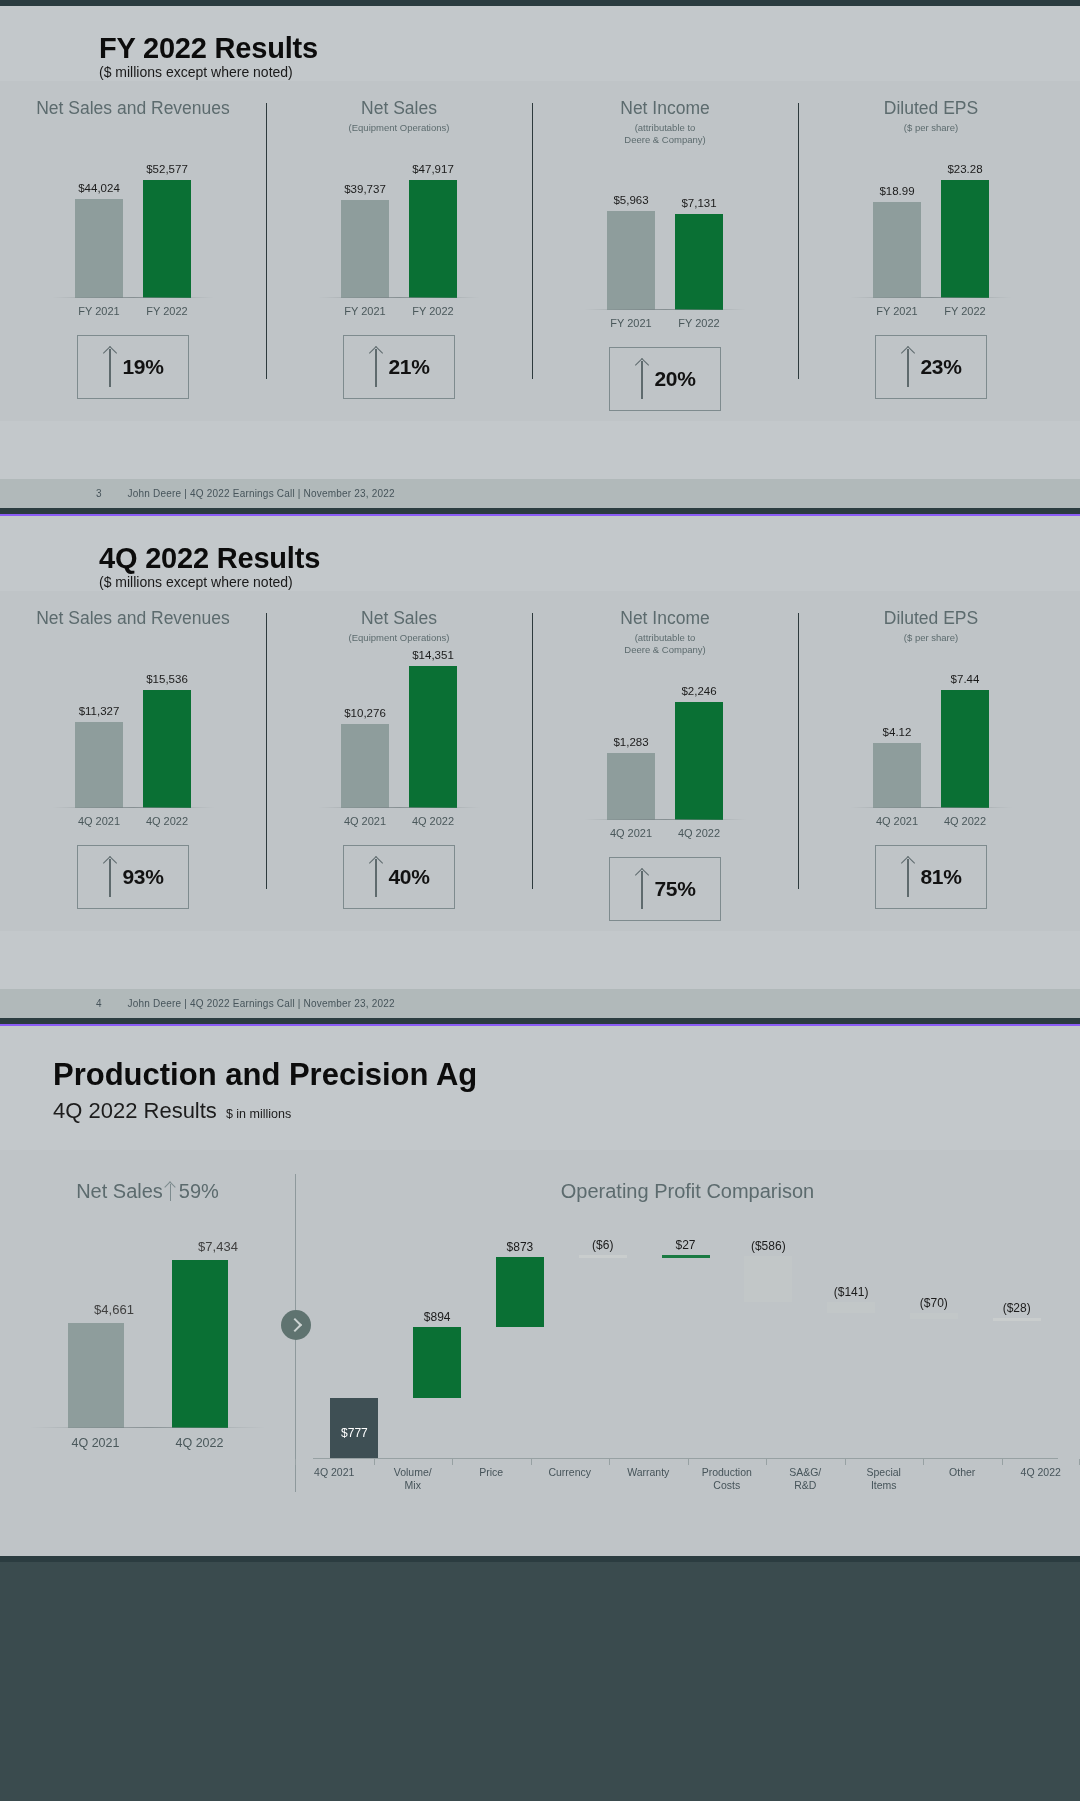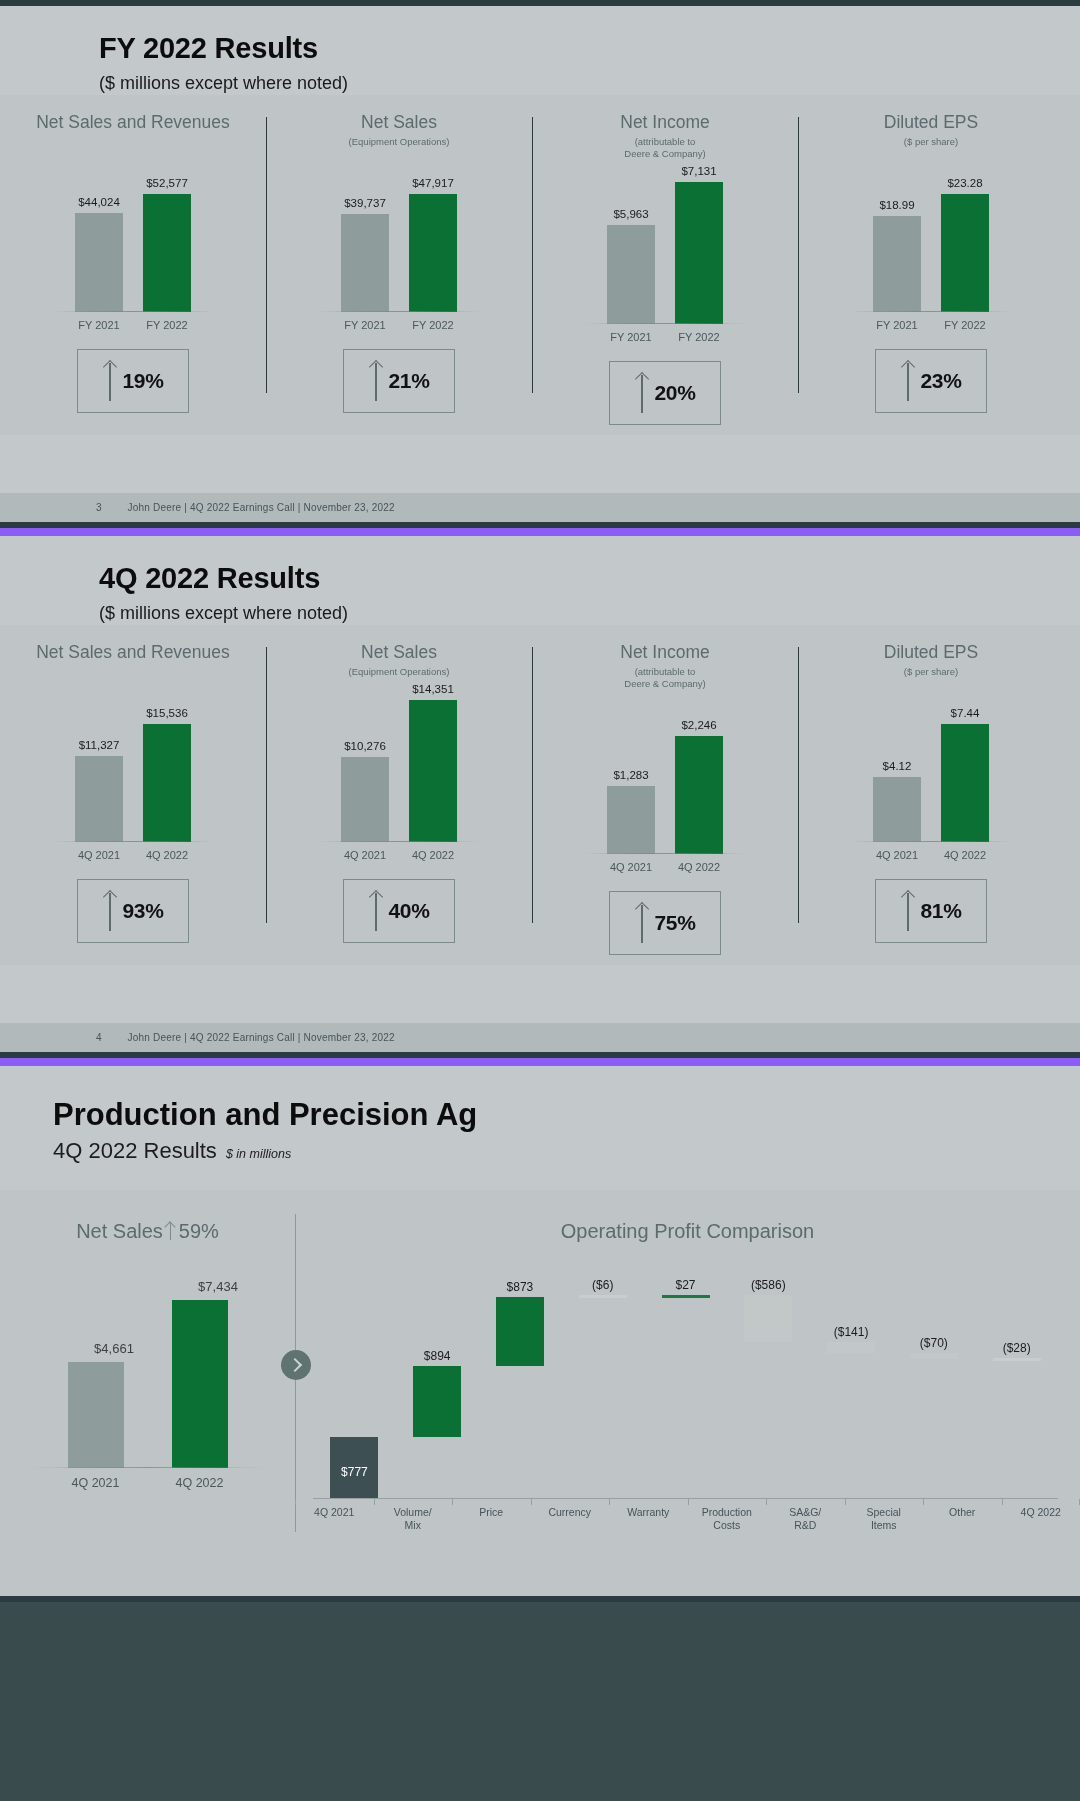--- a/index.html
+++ b/index.html
@@ -14,34 +14,33 @@
   
   .slide{
     position:relative;
     width:1080px;
     background:#c3c8cb;
     overflow:hidden;
     border-top:6px solid #2b3c40;
     border-bottom:6px solid #2b3c40;
     box-sizing:border-box;
   }
-  .slide + .slide{border-top:8px solid #8b5cf6;}
+  .slide + .slide{border-top:2px solid #8b5cf6;}
 
   .slide-head{padding:26px 0 0 99px;}
   .slide-title{
     font-size:29px;
     font-weight:bold;
     color:#0c0c0c;
     letter-spacing:-0.2px;
     line-height:1.12;
   }
   .slide-sub{
-    font-size:18px;
+    font-size:14px;
     color:#1a1a1a;
-    margin-top:9px;
     line-height:1.2;
   }
 
   .panel{
     background:#bfc4c7;
     position:relative;
   }
 
   
   .kpi-row{
@@ -177,21 +176,21 @@
   .slide-foot .txt{font-size:10px;color:#46545a;letter-spacing:.2px;}
   .pad-bottom{height:58px;background:#c3c8cb;}
 
   
   .s3-head{padding:32px 0 0 53px;}
   .s3-title{font-size:31px;font-weight:bold;color:#0c0c0c;line-height:1.1;}
   .s3-sub{
     font-size:22px;color:#1d1d1d;margin-top:6px;
     display:flex;align-items:baseline;gap:9px;
   }
-  .s3-sub .ital{font-size:12.5px;font-style:italic;color:#1d1d1d;}
+  .s3-sub .ital{font-size:12.5px;color:#1d1d1d;}
 
   .s3-body{
     background:#bfc4c7;
     margin-top:26px;
     position:relative;
     padding-bottom:18px;
   }
   .s3-grid{display:flex;align-items:stretch;}
   .s3-left{
     width:295px;
@@ -374,21 +373,21 @@
             </div>
           </div>
           <div class="kpi-col">
             <div class="kpi-title">Net Income</div>
             <div class="kpi-note">(attributable to<br>Deere &amp; Company)</div>
             <div class="bars">
               <div class="bar prev" style="height:98.67255644369654px">
                 <span class="vlabel">$5,963</span>
                 <div class="fill"></div>
               </div>
-              <div class="bar cur" style="height:142px">
+              <div class="bar cur" style="height:96px">
                 <span class="vlabel">$7,131</span>
                 <div class="fill"></div>
               </div>
             </div>
             <div class="xlabels">
               <span>FY 2021</span>
               <span>FY 2022</span>
             </div>
             <div class="growth">
               <span class="arrow"></span>

